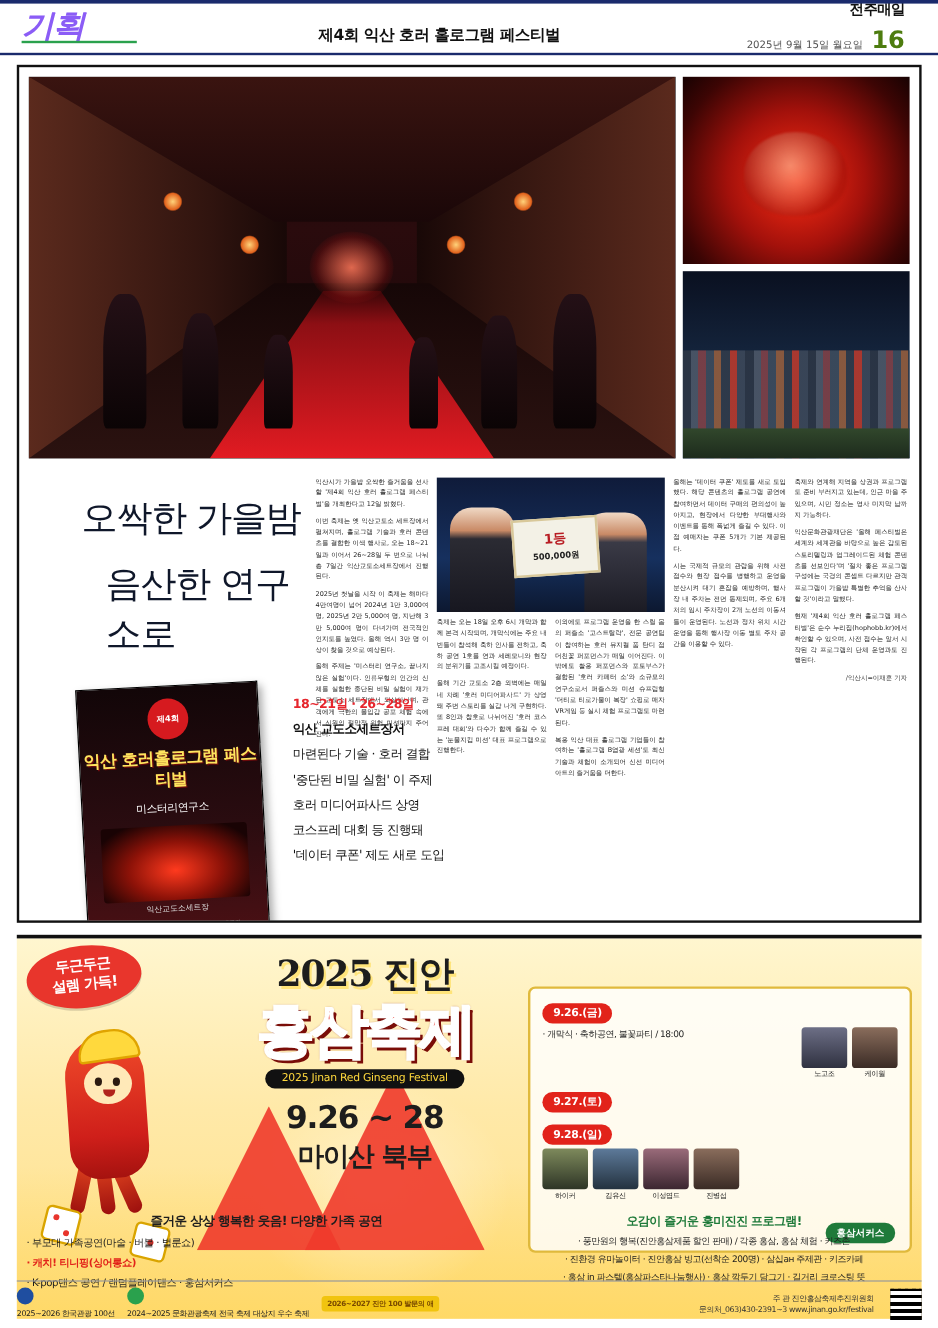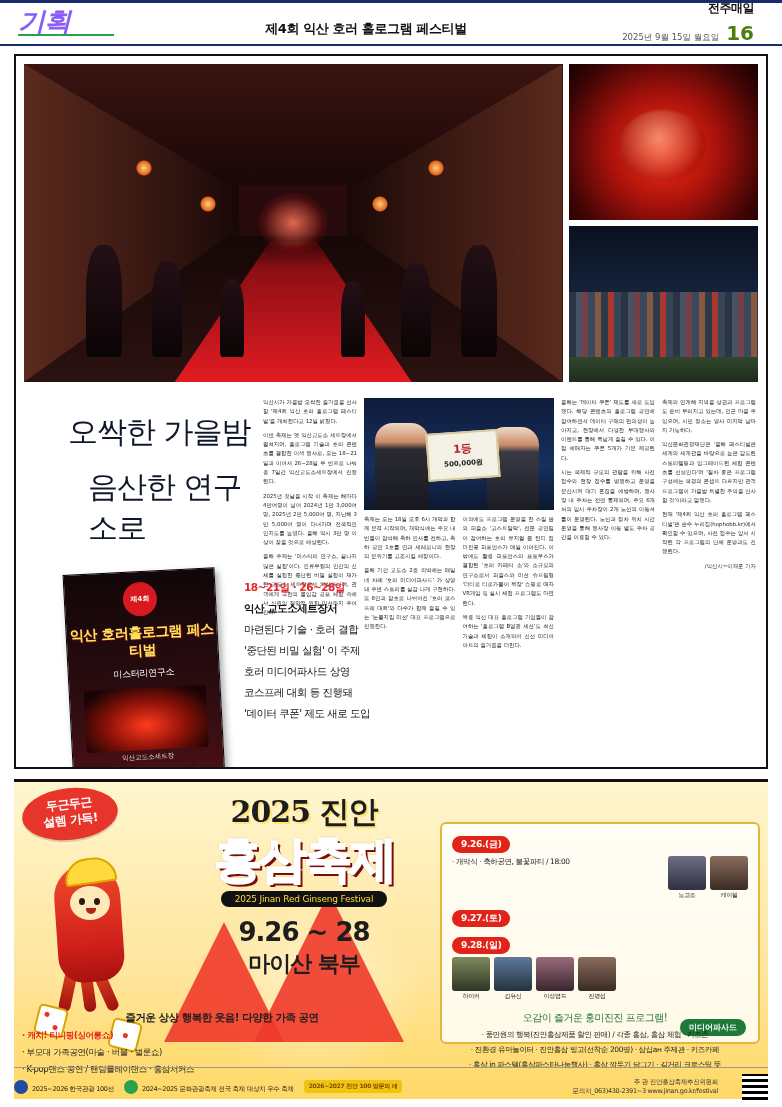--- a/index.html
+++ b/index.html
@@ -328,42 +328,42 @@
   .ad-bottom {
     position: absolute; left: 8px; right: 8px; bottom: 8px; height: 80px; display: flex; gap: 8px;
   }
   .ad-bl { width: 400px; }
   .ad-bl .hdr {
     text-align:center; font-size: 10.5px; font-weight: bold; color:#1d1d1d; letter-spacing:-0.5px;
   }
   .ad-bl .line { font-size: 8.5px; color:#1d1d1d; letter-spacing:-0.4px; margin-top: 5px; }
   .ad-bl .catch { color:#e2231a; font-weight:bold; }
   .ad-br { flex: 1; }
-  .ad-br .hdr { text-align:center; font-size: 10px; font-weight: normal; color:#1f7a3a; letter-spacing:-0.5px;}
+  .ad-br .hdr { text-align:center; font-size: 10px; font-weight: bold; color:#1f7a3a; letter-spacing:-0.5px;}
   .ad-br .line { font-size: 7.5px; color:#1d1d1d; letter-spacing:-0.4px; margin-top: 5px; text-align:center;}
 
   
   .footer {
     position: absolute; left: 14px; right: 14px; bottom: 6px; height: 34px;
     border-top: 1px solid #999; display: flex; align-items: center; gap: 10px;
     padding-top: 4px;
   }
   .f-badge {
-    display:flex; align-items:flex-end; gap:4px;
-    font-size: 6.5px; color:#222; letter-spacing:-0.3px;
+    display:flex; align-items:flex-start; gap:4px;
+    font-size: 6.5px; color:#222; letter-spacing:-0.3px;flex-direction:column;
   }
   .f-dot { width: 14px; height: 14px; border-radius: 50%; background:#1f4ea0; }
   .f-dot.g { background:#2aa14d; }
   .f-chip { background:#f1c40f; border-radius:3px; padding:2px 5px; font-size:6px; color:#7a4a00; font-weight:bold;}
   .f-right { margin-left:auto; text-align:right; font-size: 6.5px; color:#333; letter-spacing:-0.3px;}
   .qr { width: 26px; height: 26px; background:
       repeating-linear-gradient(0deg,#000 0 3px,#fff 3px 6px),
       repeating-linear-gradient(90deg,#000 0 3px,transparent 3px 6px);
       margin-left: 8px; }
-  .f-row { display:flex; align-items:center; gap: 16px; justify-content: center; }
+  .f-row { display:flex; align-items:center; gap: 6px; justify-content: center; }
 </style>
 </head>
 <body>
 
 <div class="page">
 
   <div class="masthead">
     <div class="mh-topline"></div>
     <div class="mh-logo">기획</div>
     <div class="mh-logo-rule"></div>
@@ -569,28 +569,28 @@
               <div class="nm">이성엽드</div>
             </div>
             <div class="artist">
               <div class="ph a2"></div>
               <div class="nm">진병섭</div>
             </div>
           </div>
         </div>
       </div>
 
-      <div class="sched-logo">미디어파사드</div>
+      <div class="sched-logo">홍삼서커스</div>
     </div>
 
     <div class="ad-bottom">
       <div class="ad-bl">
         <div class="hdr">즐거운 상상 행복한 웃음! 다양한 가족 공연</div>
+        <div class="line">· 부모대 가족공연(마술 · 버블 · 벌룬쇼)</div>
         <div class="line catch">· 캐치! 티니핑(싱어롱쇼)</div>
-        <div class="line">· 부모대 가족공연(마술 · 버블 · 벌룬쇼)</div>
         <div class="line">· K-pop댄스 공연 / 랜덤플레이댄스 · 홍삼서커스</div>
       </div>
       <div class="ad-br">
         <div class="hdr">오감이 즐거운 홍미진진 프로그램!</div>
         <div class="line">· 풍만원의 행복(진안홍삼제품 할인 판매) / 각종 홍삼, 홍삼 체험 · 키즈존</div>
         <div class="line">· 진환경 유마놀이터 · 진안홍삼 빙고(선착순 200명) · 삼십ан 주제관 · 키즈카페</div>
         <div class="line">· 홍삼 in 파스텔(홍삼파스타나눔행사) · 홍삼 깍두기 담그기 · 길거리 크로스팅 뜻</div>
       </div>
     </div>
   </div>

